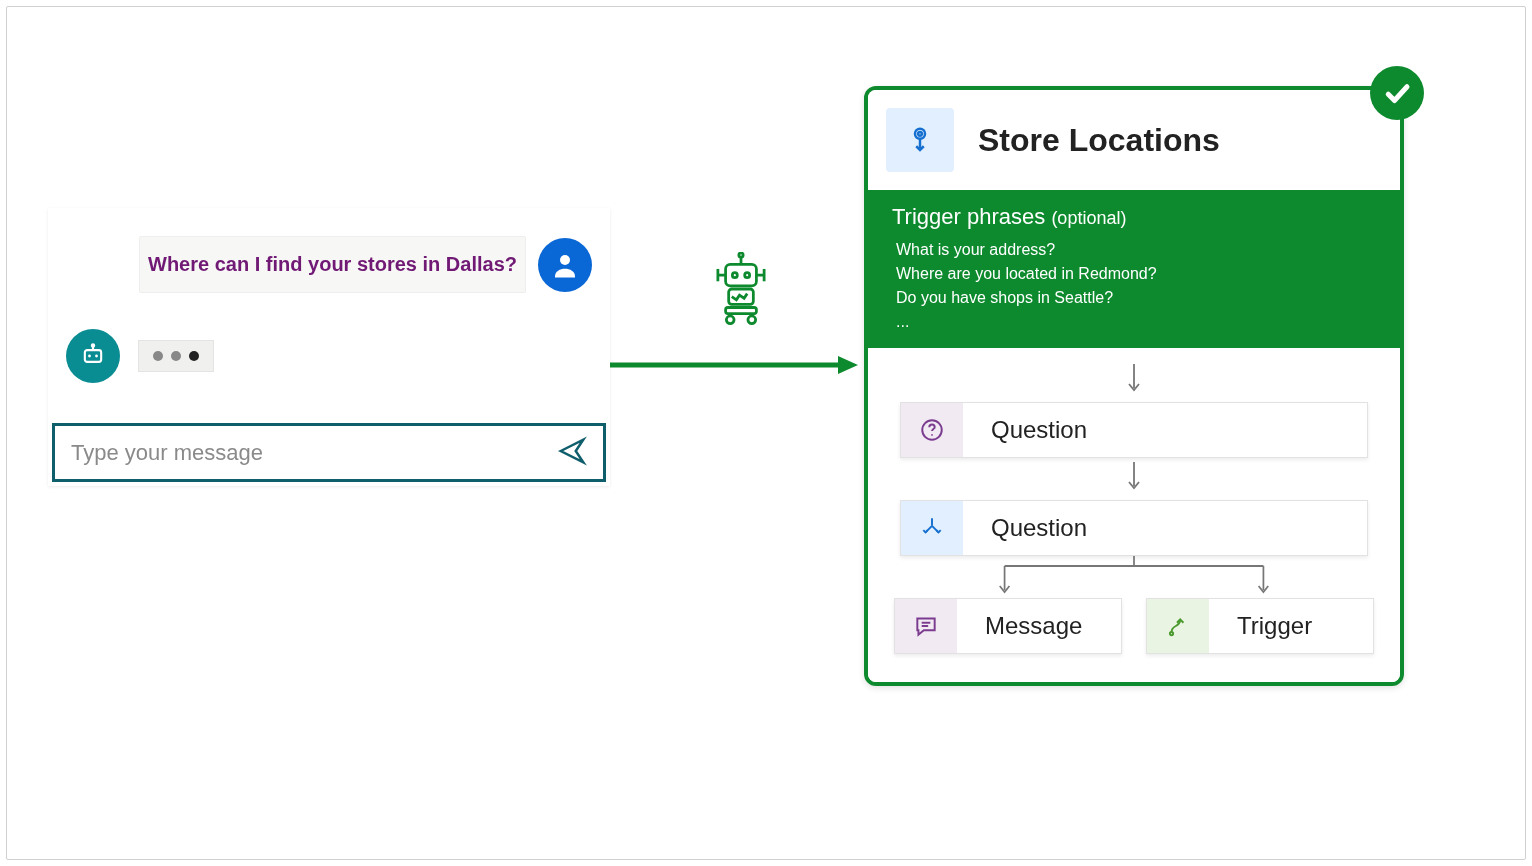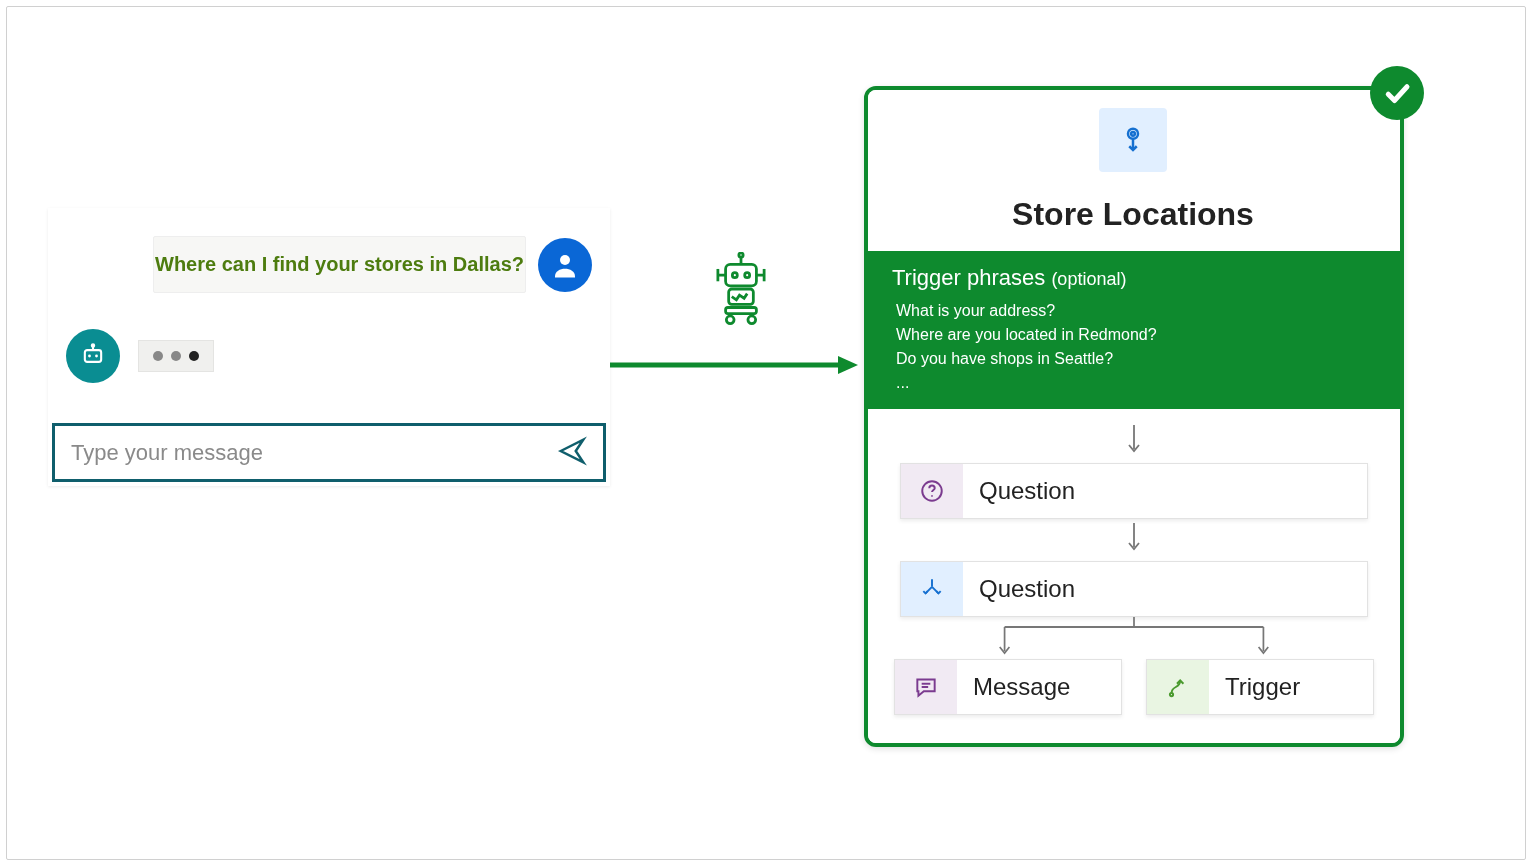--- a/index.html
+++ b/index.html
@@ -37,24 +37,24 @@
   }
   .user-row {
     display: flex;
     align-items: center;
     justify-content: flex-end;
     gap: 12px;
     margin-bottom: 36px;
   }
   .user-msg {
     background: #f7f7f5;
-    color: #4d7c0f;
+    color: #701a75;
     font-weight: 600;
     font-size: 20px;
-    padding: 16px 1px;
+    padding: 16px 8px;
     border: 1px solid #eee;
     border-radius: 2px;
     max-width: 440px;
   }
   .user-avatar {
     width: 54px; height: 54px;
     background: #0a67d6;
     border-radius: 50%;
     display: flex; align-items: center; justify-content: center;
   }
@@ -122,21 +122,20 @@
     display: flex; align-items: center; justify-content: center;
   }
   .check-badge svg { width: 30px; height: 30px; stroke: #fff; fill: none; stroke-width: 4; stroke-linecap: round; stroke-linejoin: round; }
   .topic-header {
     display: flex;
     align-items: center;
     padding: 18px 20px 18px 18px;
     gap: 24px;
     border-radius: 8px 8px 0 0;
     background: #fff;
-    flex-direction: column;
   }
   .topic-icon-box {
     width: 68px; height: 64px;
     background: #e1efff;
     border-radius: 4px;
     display: flex; align-items: center; justify-content: center;
   }
   .topic-icon-box svg { width: 30px; height: 30px; stroke: #1670d0; fill: none; stroke-width: 2; }
   .topic-title { font-size: 32px; font-weight: 600; color: #222; }
   .trigger-section {
@@ -167,21 +166,21 @@
     margin: 0 auto;
   }
   .node.wide { width: 468px; }
   .node-icon {
     width: 62px; height: 100%;
     display: flex; align-items: center; justify-content: center;
   }
   .node-label {
     font-size: 24px;
     color: #222;
-    padding-left: 16px;
+    padding-left: 28px;
   }
   .icon-question { background: #f1eaf3; }
   .icon-question svg { stroke: #7b3b8f; }
   .icon-condition { background: #e1efff; }
   .icon-condition svg { stroke: #1670d0; }
   .icon-message { background: #f1eaf3; }
   .icon-message svg { stroke: #7b3b8f; }
   .icon-redirect { background: #e9f5e2; }
   .icon-redirect svg { stroke: #4a9a2e; }
   .node-icon svg { width: 26px; height: 26px; fill: none; stroke-width: 1.8; }

